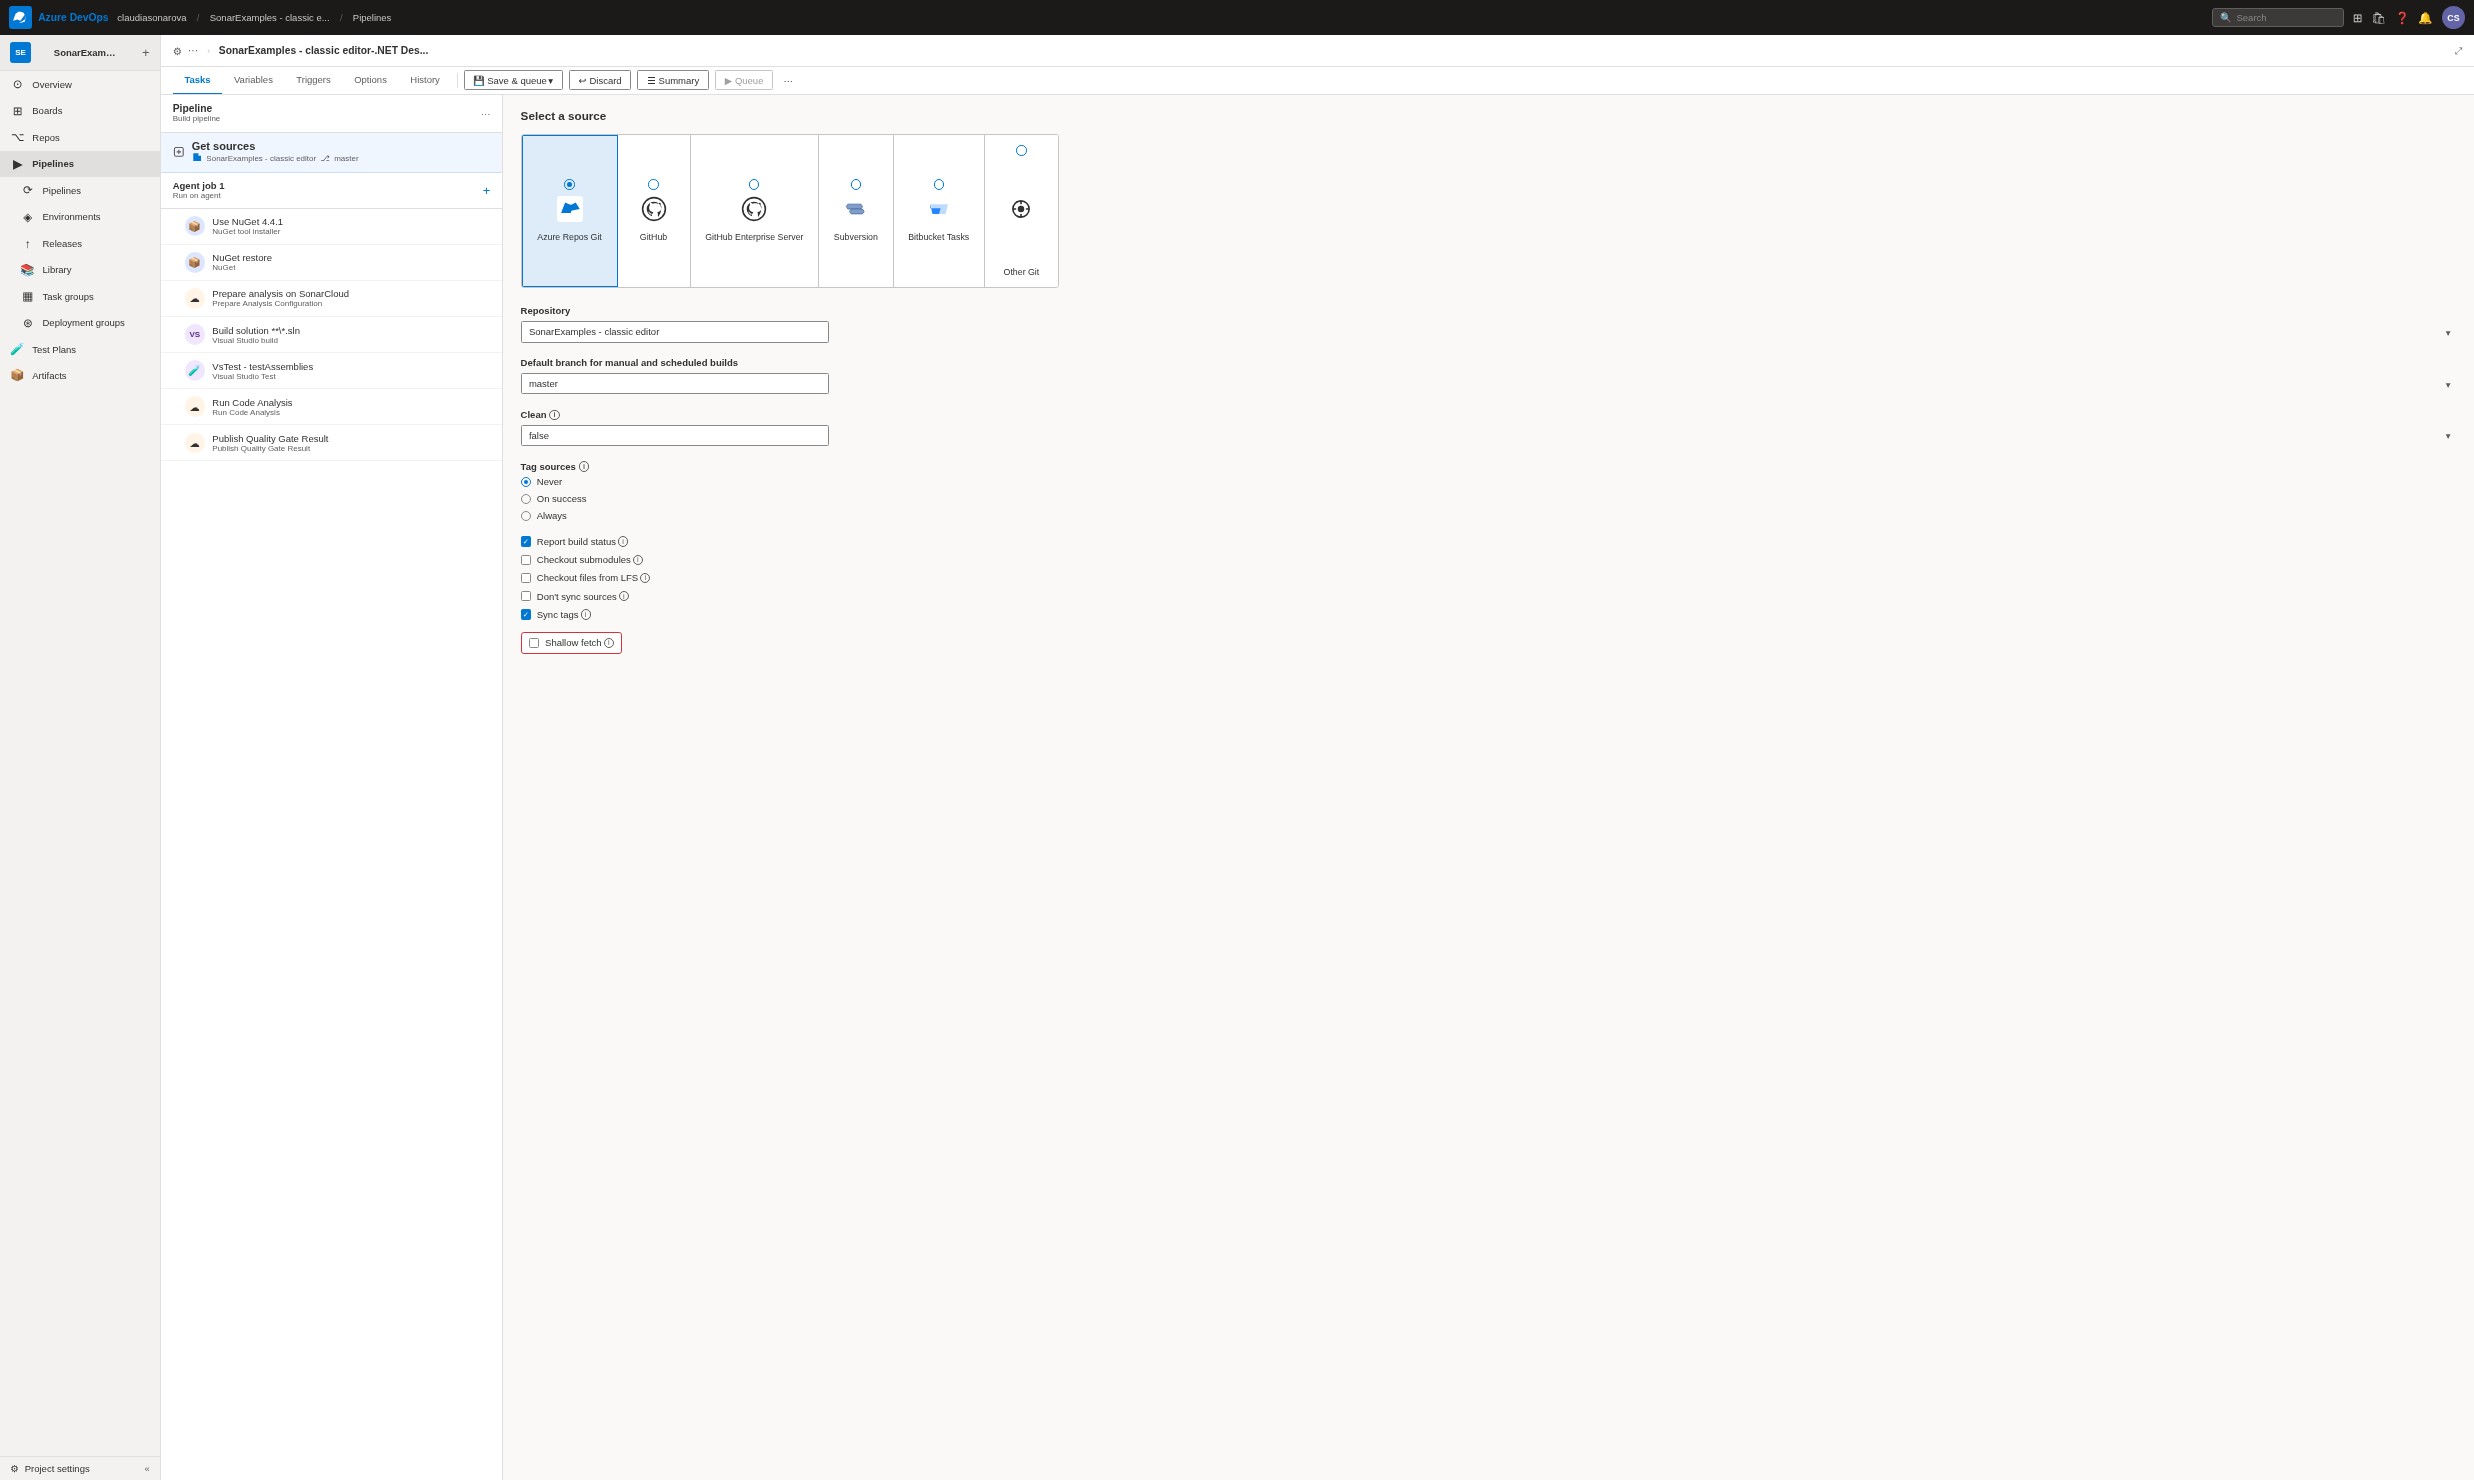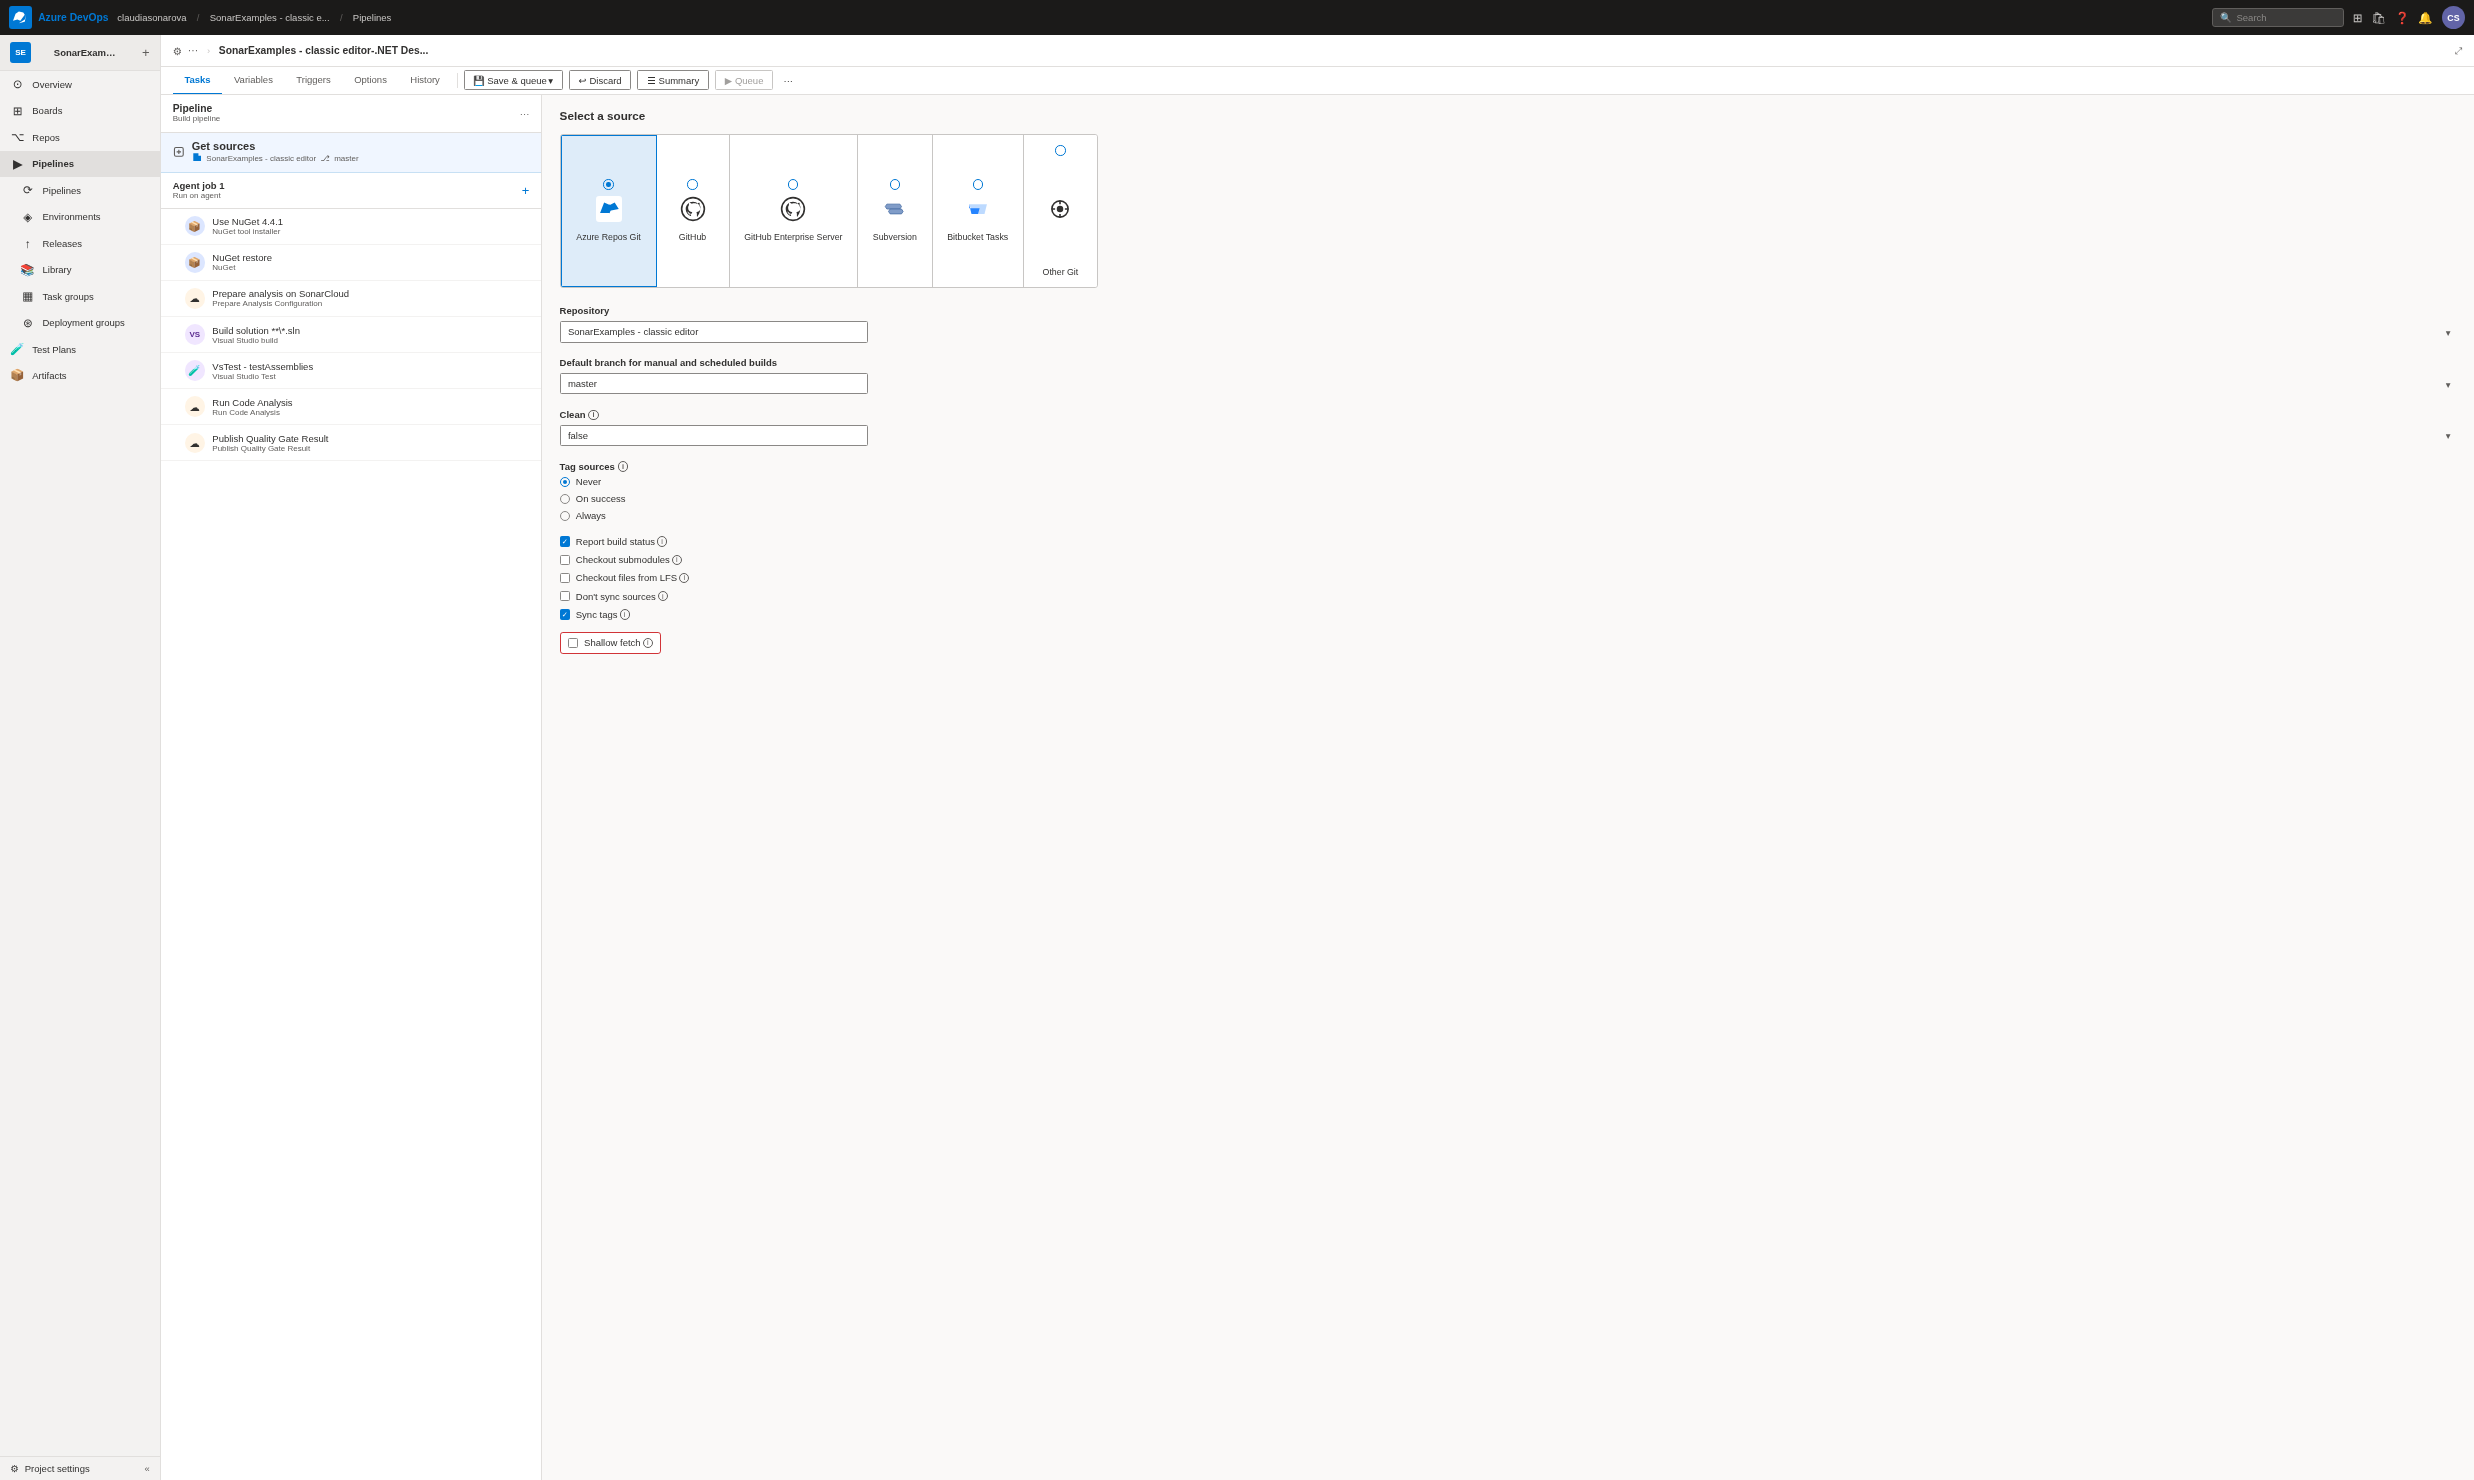--- a/index.html
+++ b/index.html
@@ -82,21 +82,21 @@
       font-size: 9.5px; cursor: pointer; color: #323130;
     }
     .btn-save { background: white; border-color: #8a8886; gap: 1.5px; }
     .btn-queue { color: #a19f9d; border-color: #c8c6c4; }
     .btn-ellipsis { border: none; padding: 3.7px 4.4px; }
 
     
     .content-area { display: flex; flex: 1; overflow: hidden; }
 
     
-    .left-panel { width: 381px; border-right: 0.7px solid #e1dfdd; overflow-y: auto; background: white; flex-shrink: 0; }
+    .left-panel { width: 342px; border-right: 0.7px solid #e1dfdd; overflow-y: auto; background: white; flex-shrink: 0; }
 
     
     .pipeline-section {
       padding: 8.8px 11.7px; border-bottom: 0.7px solid #e1dfdd;
       display: flex; align-items: center; justify-content: space-between;
     }
     .pipeline-section-title { font-size: 10.3px; font-weight: 600; }
     .pipeline-section-sub { font-size: 8px; color: #605e5c; }
     .pipeline-section-icon { color: #605e5c; cursor: pointer; }
 

